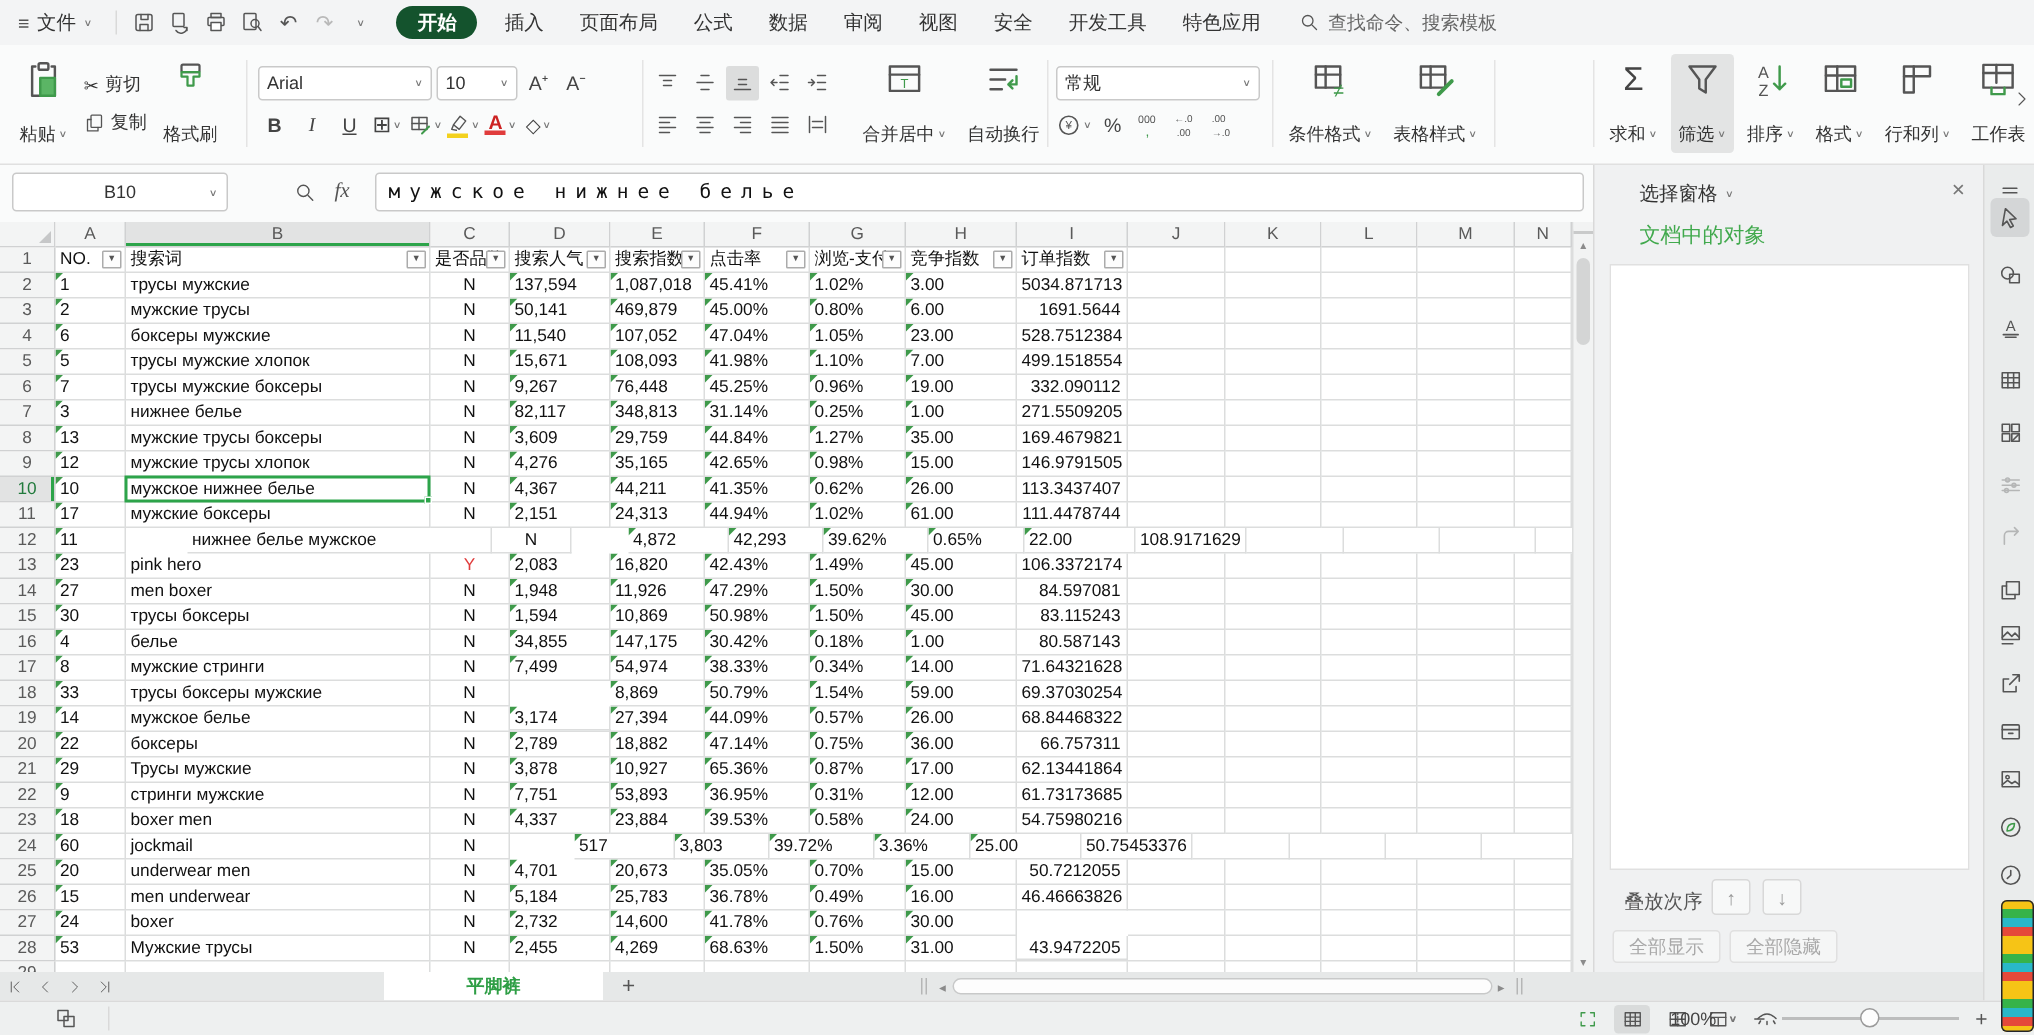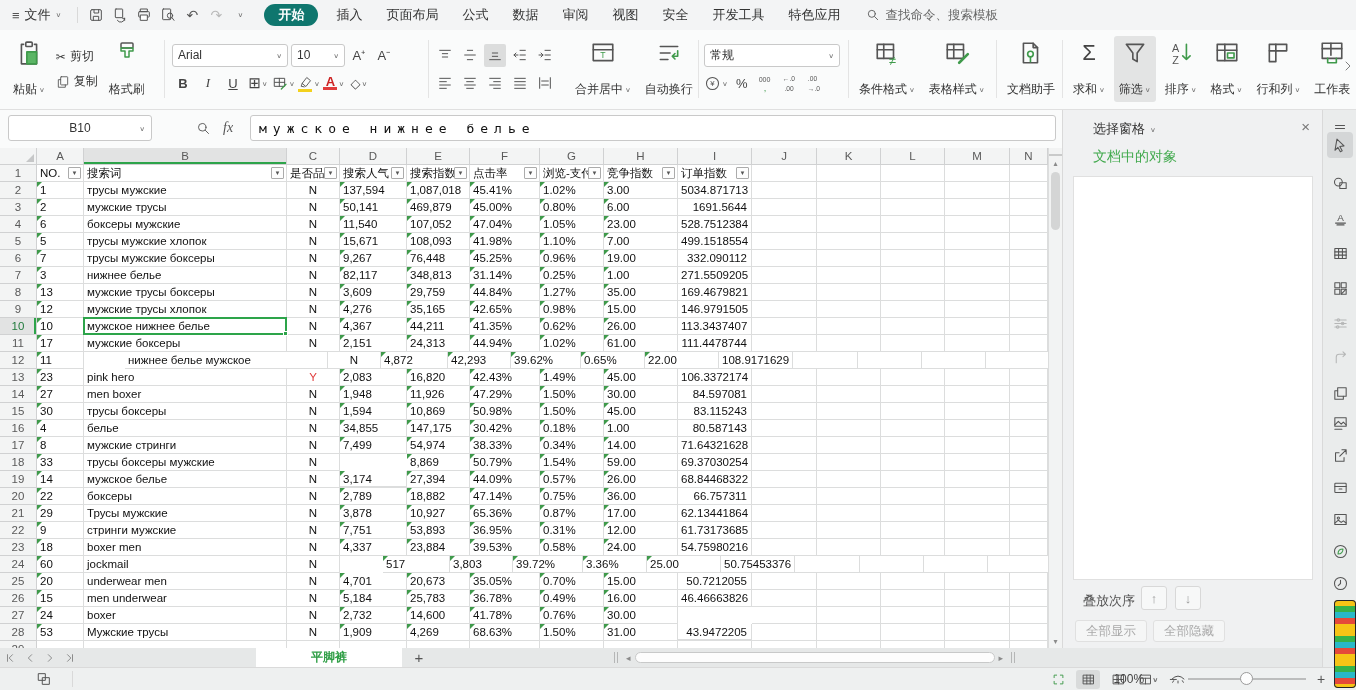--- a/index.html
+++ b/index.html
@@ -8,21 +8,21 @@
   svg{display:block}
   
   #titlebar{position:absolute;left:0;top:0;width:1356px;height:30px;background:#f3f4f5;display:flex;align-items:center}
   .tb-menu{display:flex;align-items:center;gap:5px;padding:0 10px 0 12px;font-size:13px;color:#333}
   .tb-glyph{color:#555;font-size:13px}
   .vdiv{width:1px;height:16px;background:#d9d9d9;margin:0 6px}
   .qbtn{width:24px;height:24px;display:flex;align-items:center;justify-content:center;color:#555;font-size:14px}
   .qbtn.dim{color:#b9b9b9}
   #tb-tabs{display:flex;align-items:center;margin-left:6px}
   .tb-tab{padding:0 12px;font-size:13px;color:#333;line-height:30px;white-space:nowrap}
-  .tb-tab.active{background:#0f766e;color:#fff;border-radius:12px;line-height:22px;height:22px;padding:0 14px;margin:0 6px;font-weight:bold}
+  .tb-tab.active{background:#14532d;color:#fff;border-radius:12px;line-height:22px;height:22px;padding:0 14px;margin:0 6px;font-weight:bold}
   #tb-search{display:flex;align-items:center;gap:5px;color:#666;margin-left:14px;font-size:12.5px}
   #tb-right{margin-left:auto;display:flex;align-items:center;gap:8px;padding-right:10px}
   .tb-btn{display:flex;align-items:center;gap:4px;border:1px solid #d6d6d6;border-radius:3px;background:#fbfbfb;height:22px;padding:0 8px;font-size:12.5px;color:#333}
   
   #ribbon{position:absolute;left:0;top:30px;width:1356px;height:80px;background:#fafbfb;border-bottom:1px solid #e0e0e0}
   .rdiv{position:absolute;top:10px;width:1px;height:58px;background:#e4e4e4}
   .rgroup{position:absolute;top:0;height:78px;display:flex;align-items:center}
   .big{display:flex;flex-direction:column;align-items:center;justify-content:space-between;height:66px;padding:4px 5px;margin:0 2px}
   .big .lbl{font-size:12px;color:#333;display:flex;align-items:center;gap:2px;white-space:nowrap}
   .big.on{background:#e3e4e4;border-radius:3px}
@@ -443,33 +443,20 @@
           </svg>
         </span>
       <span class="lbl">
           <span>表格样式</span>
           <span class="caret">∨</span>
         </span>
     </div>
   </div>
   <div class="rdiv" style="left:996px"></div>
 
-  <div class="rgroup" style="left:1000px">
-    <div class="big">
-      <span>
-          <svg viewBox="0 0 24 24" width="26" height="26" fill="none" stroke="#555" stroke-width="1.5" stroke-linecap="round" stroke-linejoin="round" style="font-family:'Liberation Sans',sans-serif">
-            <path d="M5 3 h9 l4 4 v14 H5 z"></path>
-            <path d="M14 3 v4 h4"></path>
-            <circle cx="11.5" cy="13" r="2.6" stroke="#3f9a4b"></circle>
-            <path d="M11.5 15.6 V20" stroke="#3f9a4b"></path>
-          </svg>
-        </span>
-      <span class="lbl">文档助手</span>
-    </div>
-  </div>
   <div class="rdiv" style="left:1062px"></div>
 
   <div class="rgroup" style="left:1066px">
     <div class="big">
       <span style="font-size:22px;color:#444;line-height:26px">Σ</span>
       <span class="lbl">
           <span>求和</span>
           <span class="caret">∨</span>
         </span>
     </div>
@@ -760,21 +747,21 @@
       <div class="cell" style="width: 64px;"></div>
       <div class="cell" style="width: 64px;"></div>
       <div class="cell" style="width: 65px;"></div>
       <div class="cell" style="width: 38px;"></div>
     </div>
     <div class="grow">
       <div class="rnum" style="width: 37px;">12</div>
       <div class="cell" style="width: 47px;"><i class="tri"></i><span>11</span></div>
       <div class="cell" style="width: 203px; margin-left: 41px;"><span>нижнее белье мужское</span></div>
       <div class="cell c-center" style="width: 53px;"><span>N</span></div>
-      <div class="cell" style="width: 67px;"><i class="tri"></i><span>4,872</span></div>
+      <div class="cell" style="width: 67px; margin-left: 38px;"><i class="tri"></i><span>4,872</span></div>
       <div class="cell" style="width: 63px;"><i class="tri"></i><span>42,293</span></div>
       <div class="cell" style="width: 70px;"><i class="tri"></i><span>39.62%</span></div>
       <div class="cell" style="width: 64px;"><i class="tri"></i><span>0.65%</span></div>
       <div class="cell" style="width: 74px;"><i class="tri"></i><span>22.00</span></div>
       <div class="cell c-right" style="width: 74px;"><span>108.9171629</span></div>
       <div class="cell" style="width: 65px;"></div>
       <div class="cell" style="width: 64px;"></div>
       <div class="cell" style="width: 64px;"></div>
       <div class="cell" style="width: 65px;"></div>
       <div class="cell" style="width: 38px;"></div>
@@ -1032,21 +1019,21 @@
       <div class="cell" style="width: 64px;"></div>
       <div class="cell" style="width: 64px;"></div>
       <div class="cell" style="width: 65px;"></div>
       <div class="cell" style="width: 38px;"></div>
     </div>
     <div class="grow">
       <div class="rnum" style="width: 37px;">28</div>
       <div class="cell" style="width: 47px;"><i class="tri"></i><span>53</span></div>
       <div class="cell" style="width: 203px;"><span>Мужские трусы</span></div>
       <div class="cell c-center" style="width: 53px;"><span>N</span></div>
-      <div class="cell" style="width: 67px;"><i class="tri"></i><span>1,909</span></div>
+      <div class="cell" style="width: 67px;"><i class="tri"></i><span>2,455</span></div>
       <div class="cell" style="width: 63px;"><i class="tri"></i><span>4,269</span></div>
       <div class="cell" style="width: 70px;"><i class="tri"></i><span>68.63%</span></div>
       <div class="cell" style="width: 64px;"><i class="tri"></i><span>1.50%</span></div>
       <div class="cell" style="width: 74px;"><i class="tri"></i><span>31.00</span></div>
       <div class="cell c-right" style="width: 74px;"><span>43.9472205</span></div>
       <div class="cell" style="width: 65px;"></div>
       <div class="cell" style="width: 64px;"></div>
       <div class="cell" style="width: 64px;"></div>
       <div class="cell" style="width: 65px;"></div>
       <div class="cell" style="width: 38px;"></div>

